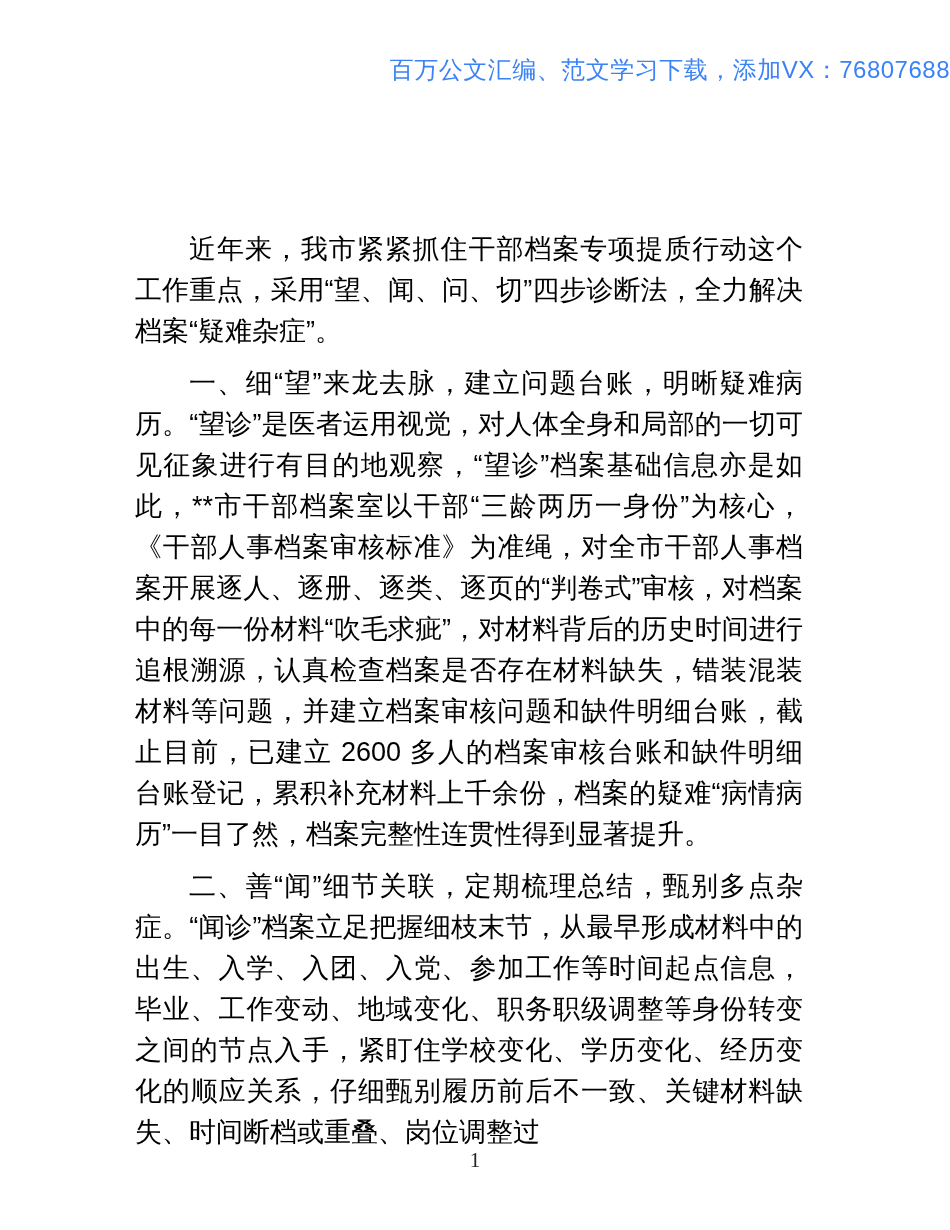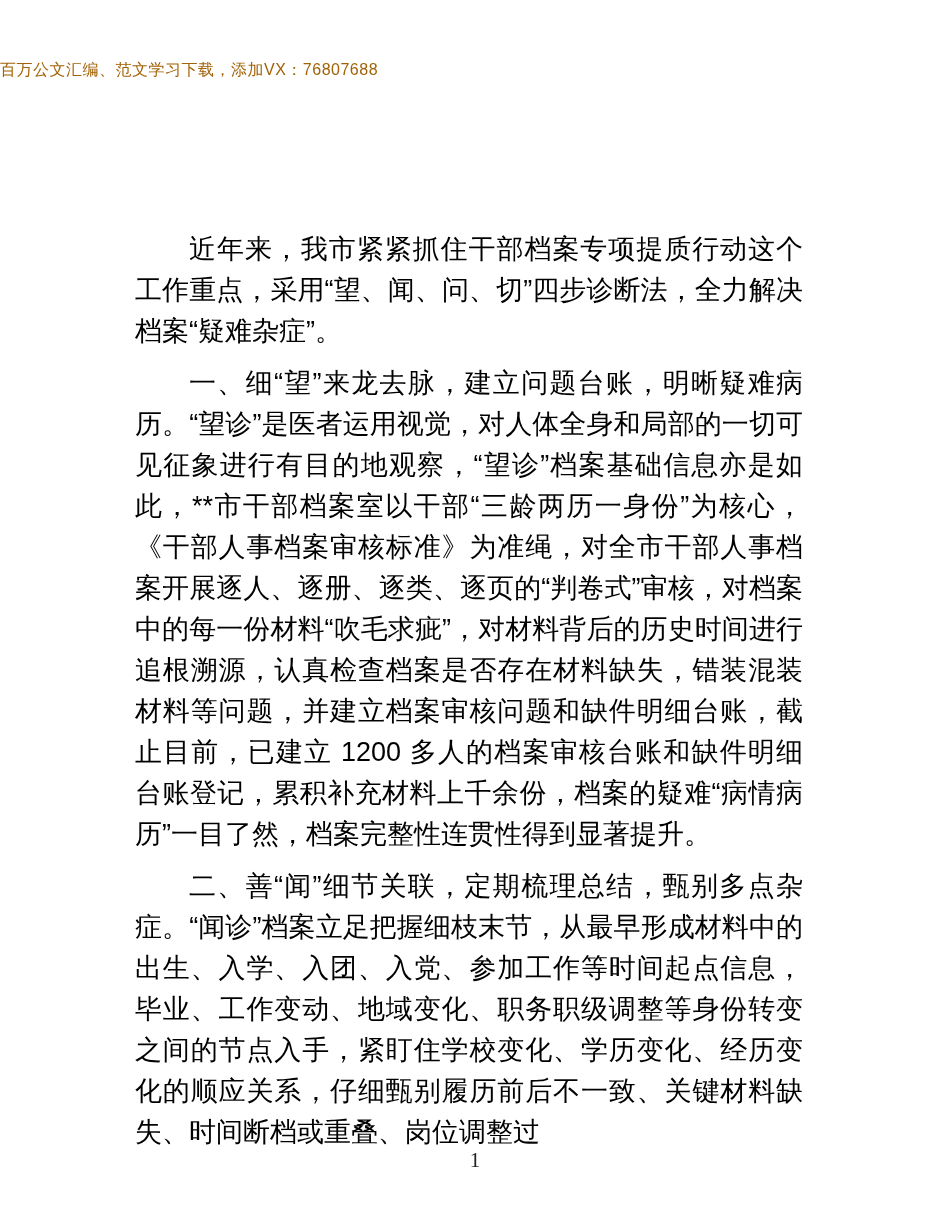--- a/index.html
+++ b/index.html
@@ -18,24 +18,24 @@
   .page {
     position: absolute;
     inset: 0;
     background: #ffffff;
   }
   .header-note {
     position: absolute;
     top: 55px;
     left: 0;
     width: 100%;
-    text-align: left;
-    font-size: 16px;
+    text-align: right;
+    font-size: 24px;
     line-height: 30px;
-    color: #a16207;
+    color: #3b82f6;
     letter-spacing: 0.5px;
   }
   .doc-title {
     position: absolute;
     top: 163px;
     left: 135px;
     width: 680px;
     text-align: center;
     font-size: 32px;
     line-height: 46px;
@@ -70,19 +70,19 @@
 </head>
 <body>
 
 <div class="page">
 
   <div class="header-note">百万公文汇编、范文学习下载，添加VX：76807688</div>
 
 
   <div class="doc-body">
     <p>近年来，我市紧紧抓住干部档案专项提质行动这个工作重点，采用“望、闻、问、切”四步诊断法，全力解决档案“疑难杂症”。</p>
-    <p>一、细“望”来龙去脉，建立问题台账，明晰疑难病历。“望诊”是医者运用视觉，对人体全身和局部的一切可见征象进行有目的地观察，“望诊”档案基础信息亦是如此，**市干部档案室以干部“三龄两历一身份”为核心，《干部人事档案审核标准》为准绳，对全市干部人事档案开展逐人、逐册、逐类、逐页的“判卷式”审核，对档案中的每一份材料“吹毛求疵”，对材料背后的历史时间进行追根溯源，认真检查档案是否存在材料缺失，错装混装材料等问题，并建立档案审核问题和缺件明细台账，截止目前，已建立 1200 多人的档案审核台账和缺件明细台账登记，累积补充材料上千余份，档案的疑难“病情病历”一目了然，档案完整性连贯性得到显著提升。</p>
+    <p>一、细“望”来龙去脉，建立问题台账，明晰疑难病历。“望诊”是医者运用视觉，对人体全身和局部的一切可见征象进行有目的地观察，“望诊”档案基础信息亦是如此，**市干部档案室以干部“三龄两历一身份”为核心，《干部人事档案审核标准》为准绳，对全市干部人事档案开展逐人、逐册、逐类、逐页的“判卷式”审核，对档案中的每一份材料“吹毛求疵”，对材料背后的历史时间进行追根溯源，认真检查档案是否存在材料缺失，错装混装材料等问题，并建立档案审核问题和缺件明细台账，截止目前，已建立 2600 多人的档案审核台账和缺件明细台账登记，累积补充材料上千余份，档案的疑难“病情病历”一目了然，档案完整性连贯性得到显著提升。</p>
     <p>二、善“闻”细节关联，定期梳理总结，甄别多点杂症。“闻诊”档案立足把握细枝末节，从最早形成材料中的出生、入学、入团、入党、参加工作等时间起点信息，毕业、工作变动、地域变化、职务职级调整等身份转变之间的节点入手，紧盯住学校变化、学历变化、经历变化的顺应关系，仔细甄别履历前后不一致、关键材料缺失、时间断档或重叠、岗位调整过</p>
   </div>
 
   <div class="page-number">1</div>
 
 </div>
 
 </body></html>

